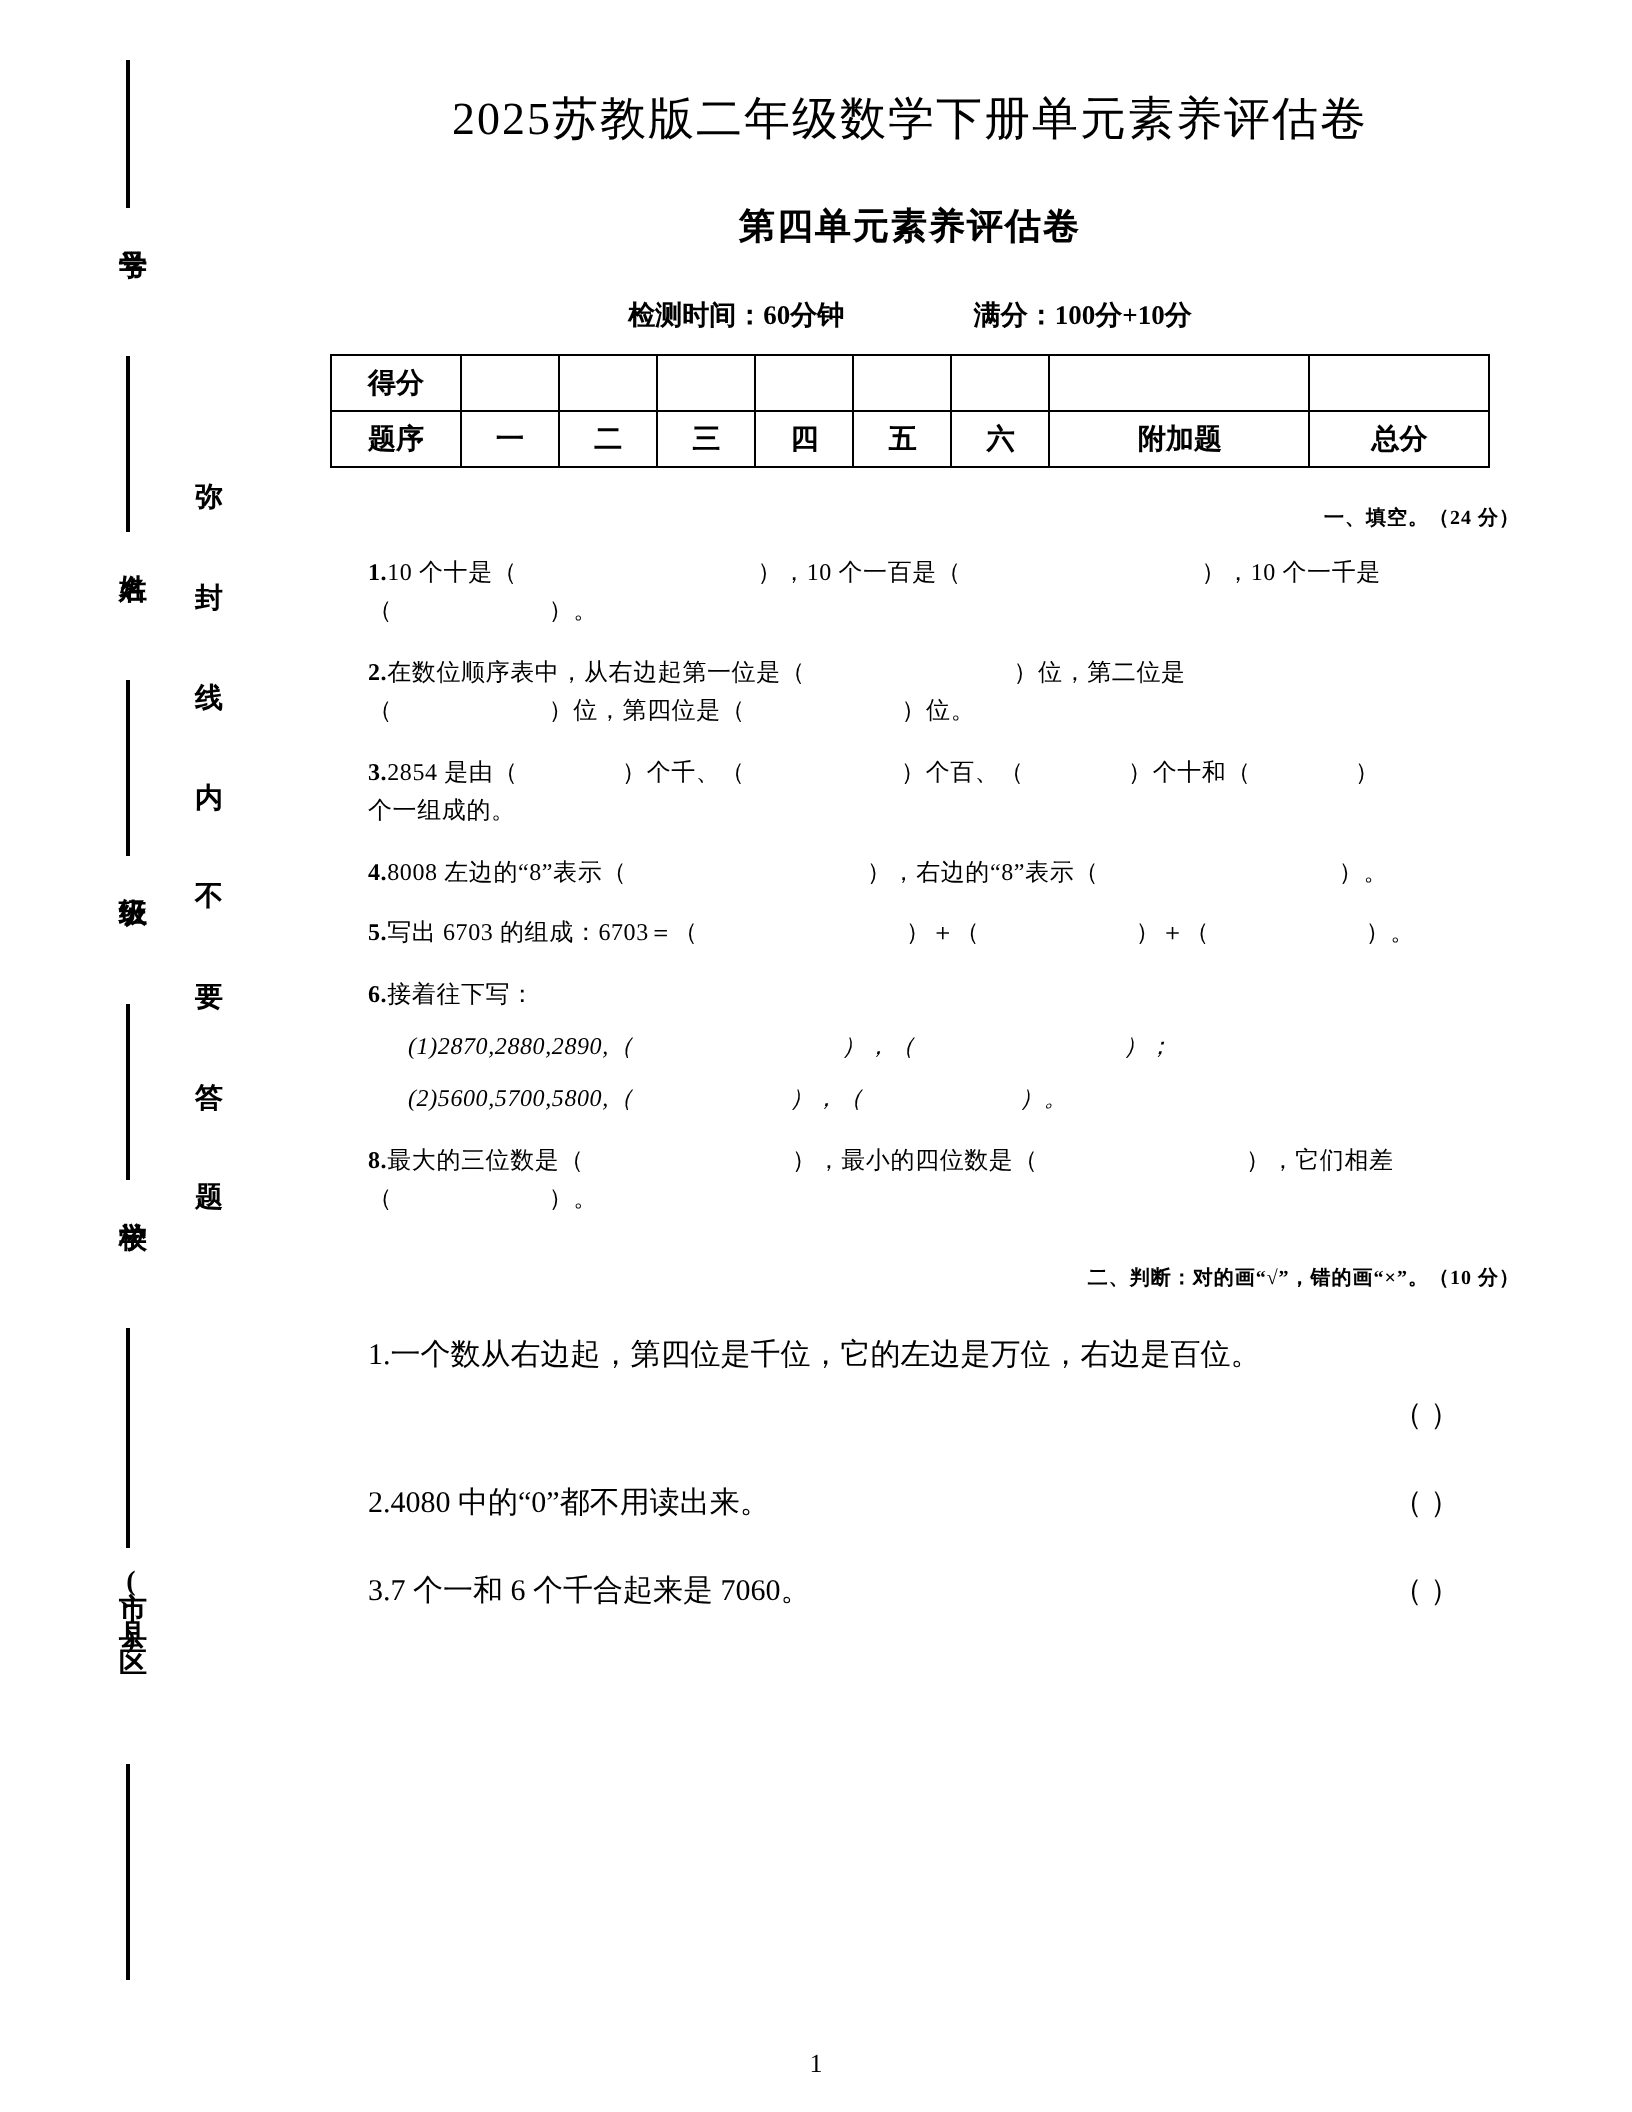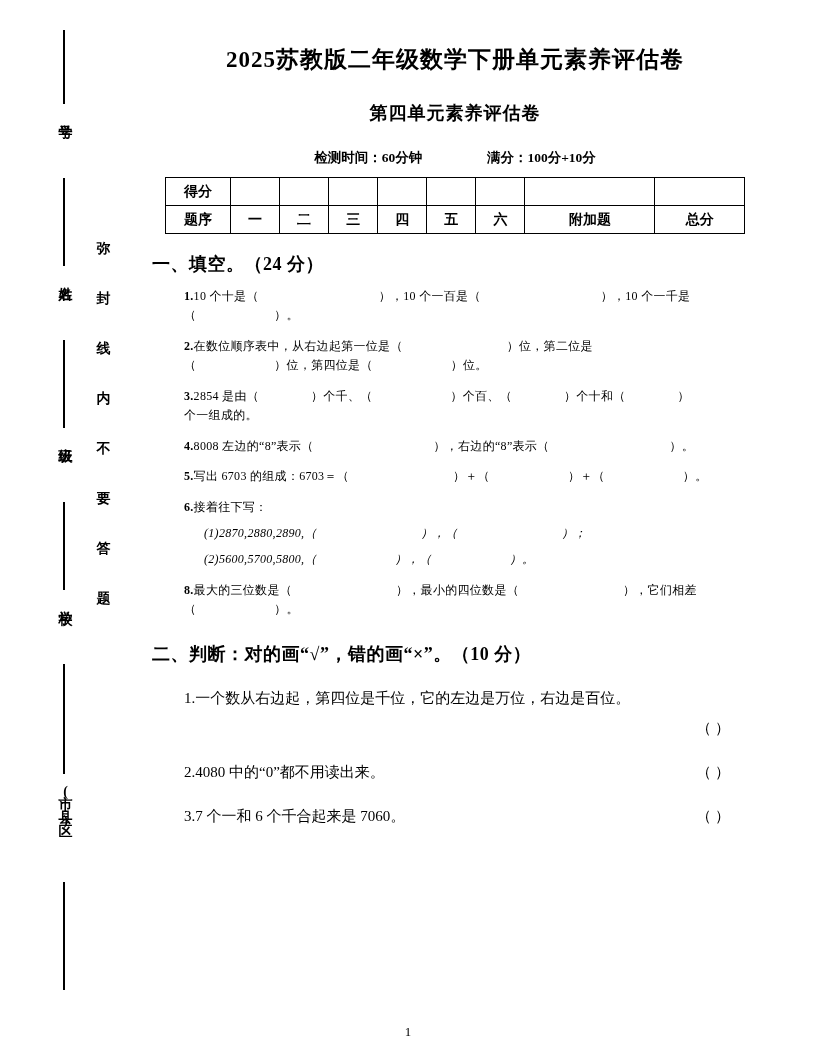--- a/index.html
+++ b/index.html
@@ -61,21 +61,21 @@
 
   
   .content {
     position: absolute;
     left: 150px;
     top: 34px;
     width: 610px;
   }
   .doc-title {
     font-size: 23px;
-    font-weight: bold;
+    font-weight: normal;
     text-align: center;
     letter-spacing: 1px;
     margin: 10px 0 0 0;
   }
   .doc-subtitle {
     font-size: 18px;
     font-weight: bold;
     text-align: center;
     margin-top: 26px;
     letter-spacing: 1px;
@@ -97,25 +97,26 @@
     border: 1px solid #000;
     height: 25px;
     text-align: center;
     font-size: 14px;
     font-weight: bold;
     font-family: "Liberation Serif", "DejaVu Serif", serif;
   }
   table.score-table td.head { width: 62px; }
 
   .section-head {
-    font-size: 18px;
+    font-size: 10px;
     font-weight: bold;
     margin-top: 18px;
     margin-left: 2px;
     letter-spacing: 0.5px;
+    text-align: right;
   }
   .q {
     font-size: 12px;
     margin-top: 11px;
     margin-left: 34px;
     line-height: 1.62;
     letter-spacing: 0.3px;
   }
   .q .num { font-weight: bold; }
   .q.sub { margin-left: 54px; margin-top: 7px; font-style: italic; }

